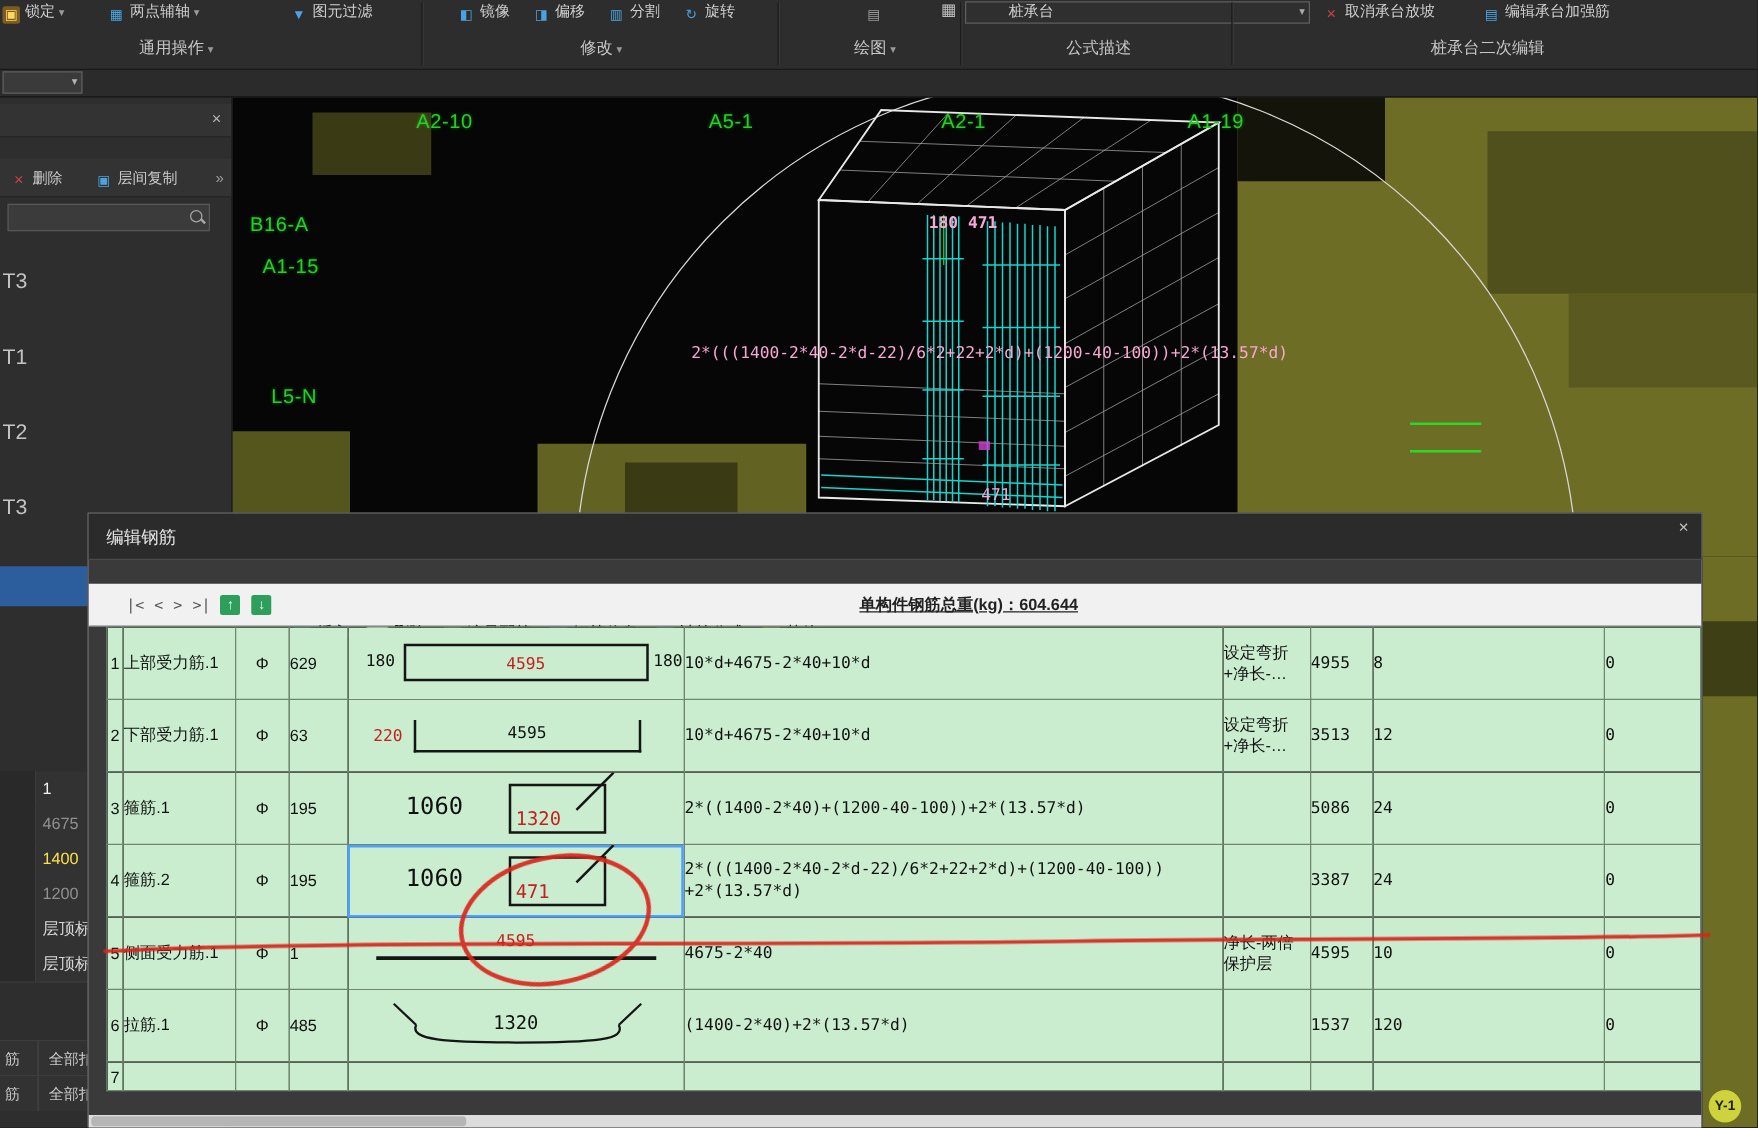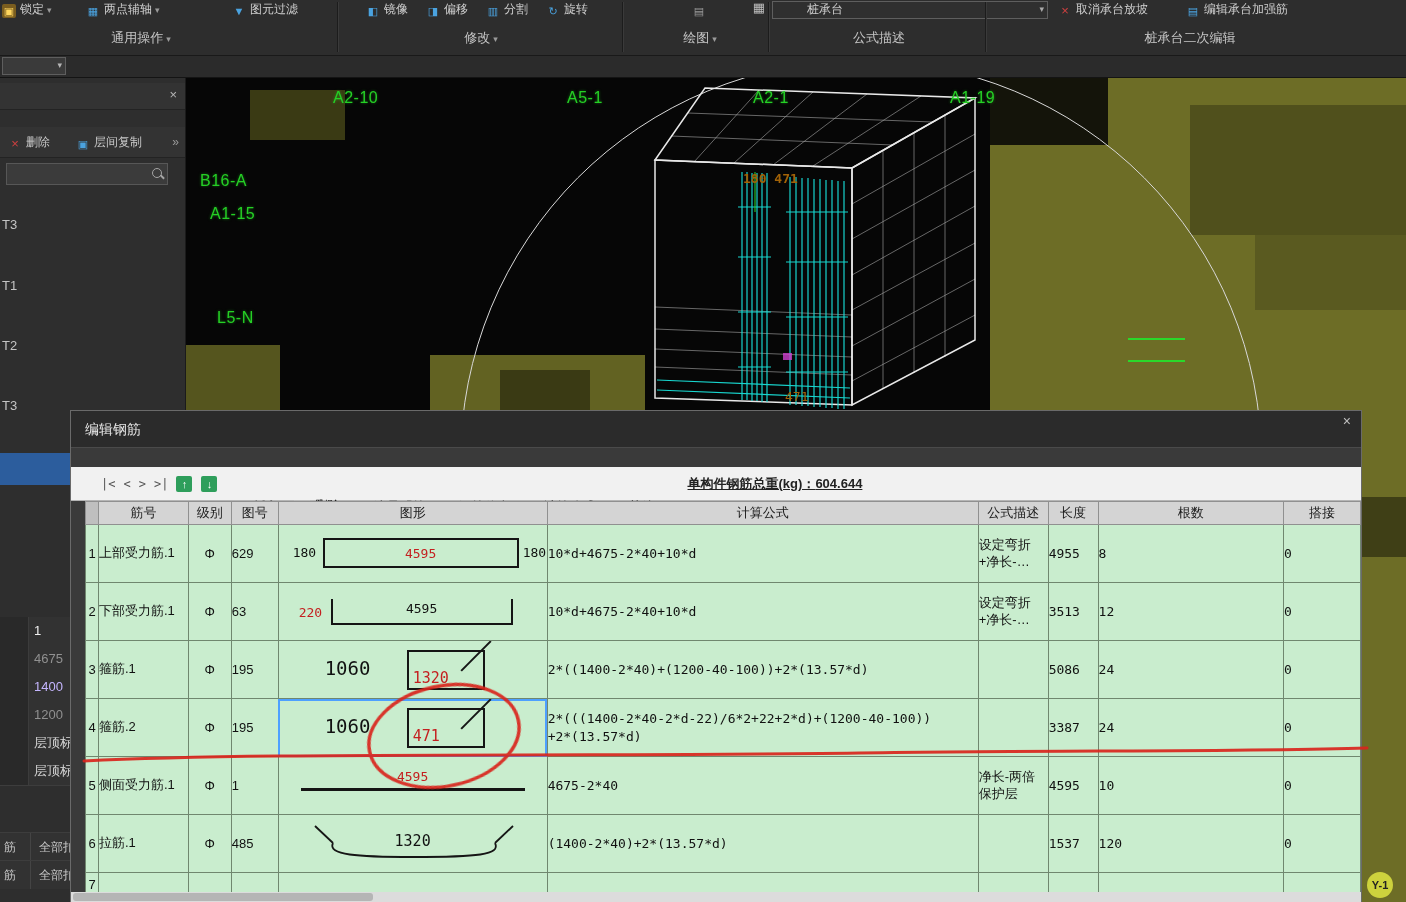--- a/index.html
+++ b/index.html
@@ -26,36 +26,36 @@
 
   
   #leftpanel{left:0;top:77px;width:185px;height:825px;background:#2e2e2e;border-right:1px solid #1b1b1b;z-index:5;}
   #lp-head{position:absolute;left:0;top:6px;width:185px;height:26px;background:#333;border-bottom:1px solid #232323;}
   #lp-close{position:absolute;right:8px;top:4px;color:#b5b5b5;font-size:13px;cursor:pointer;}
   #lp-actions{position:absolute;left:0;top:50px;width:185px;height:30px;background:#333;border-bottom:1px solid #232323;
               font-size:12px;color:#c9c9c9;line-height:30px;}
   #lp-search{position:absolute;left:6px;top:86px;width:160px;height:20px;background:#3b3b3b;border:1px solid #575757;}
   .mag{position:absolute;right:5px;top:4px;width:8px;height:8px;border:1.5px solid #a5a5a5;border-radius:50%;}
   .mag::after{content:"";position:absolute;left:7px;top:7px;width:5px;height:1.5px;background:#a5a5a5;transform:rotate(45deg);}
-  .lp-item{position:absolute;left:2px;height:20px;line-height:20px;font-size:13px;color:#c4c4c4;cursor:pointer;}
+  .lp-item{position:absolute;left:2px;height:20px;line-height:20px;font-size:17px;color:#c4c4c4;cursor:pointer;}
   #lp-selected{position:absolute;left:0;top:376px;width:185px;height:32px;background:#2c5d9d;cursor:pointer;}
   .lp-prop{position:absolute;left:0;width:185px;height:28px;background:#323232;border-bottom:1px solid #3d3d3d;}
   .lp-prop .band{position:absolute;left:0;top:0;width:28px;height:28px;background:#292929;border-right:1px solid #3c3c3c;}
   .lp-prop .val{position:absolute;left:34px;top:0;line-height:28px;font-size:13px;}
   .lp-bot{position:absolute;left:0;width:185px;height:28px;background:#323232;border-top:1px solid #3d3d3d;
           line-height:28px;font-size:12px;color:#c8c8c8;}
   .lp-bot .c1{position:absolute;left:4px;}
   .lp-bot .c2{position:absolute;left:30px;border-left:1px solid #444;padding-left:8px;}
 
   
   #viewport{left:185px;top:77px;width:1221px;height:825px;background:#060606;overflow:hidden;z-index:1;}
   .olive{position:absolute;}
   #big-circle{position:absolute;left:275px;top:-17px;width:800px;height:800px;border:1.5px solid #d8d8d8;border-radius:50%;}
   .vp-label{position:absolute;color:#25d025;font-size:16px;letter-spacing:.5px;text-shadow:0 0 3px rgba(40,220,40,.5);white-space:nowrap;}
-  .vp-green{position:absolute;color:#a16207;font-size:13px;white-space:nowrap;font-family:"DejaVu Sans Mono",monospace;}
+  .vp-green{position:absolute;color:#f9a8d4;font-size:13px;white-space:nowrap;font-family:"DejaVu Sans Mono",monospace;}
   #axis-bubble{position:absolute;left:1182px;top:795px;width:26px;height:26px;border-radius:50%;background:#cdd23d;
                color:#222;font-size:11px;font-weight:bold;text-align:center;line-height:26px;z-index:2;}
 
   
   #dialog{left:70px;top:410px;width:1292px;height:492px;background:#3a3a3a;border:1px solid #6a6a6a;z-index:10;box-sizing:border-box;}
   #dlg-title{position:absolute;left:0;top:0;width:100%;height:36px;background:#2b2b2b;border-bottom:1px solid #4a4a4a;cursor:move;}
   #dlg-title .t{margin-left:14px;line-height:36px;font-size:14px;color:#e8e8e8;}
   #dlg-close{position:absolute;right:10px;top:2px;color:#c0c0c0;font-size:14px;cursor:pointer;}
   #dlg-toolbar{position:absolute;left:0;top:56px;width:100%;height:34px;background:#f1f1f1;border-bottom:1px solid #b5b5b5;
                display:flex;align-items:center;padding-left:30px;box-sizing:border-box;gap:14px;font-size:13px;color:#222;}
@@ -155,21 +155,21 @@
   <div class="lp-prop" style="top:540px">
       <span class="band"></span>
       <span class="val" style="color:#f0f0f0">1</span>
     </div>
   <div class="lp-prop" style="top:568px">
       <span class="band"></span>
       <span class="val" style="color:#909090">4675</span>
     </div>
   <div class="lp-prop" style="top:596px">
       <span class="band"></span>
-      <span class="val" style="color:#c4b5fd">1400</span>
+      <span class="val" style="color:#fde047">1400</span>
     </div>
   <div class="lp-prop" style="top:624px">
       <span class="band"></span>
       <span class="val" style="color:#909090">1200</span>
     </div>
   <div class="lp-prop" style="top:652px">
       <span class="band"></span>
       <span class="val" style="color:#d8d8d8">层顶标</span>
     </div>
   <div class="lp-prop" style="top:680px">
@@ -267,20 +267,21 @@
   </svg>
 
   <div class="vp-label" style="left:148px;top:12px">A2-10</div>
   <div class="vp-label" style="left:382px;top:12px">A5-1</div>
   <div class="vp-label" style="left:568px;top:12px">A2-1</div>
   <div class="vp-label" style="left:765px;top:12px">A1-19</div>
   <div class="vp-label" style="left:15px;top:95px">B16-A</div>
   <div class="vp-label" style="left:25px;top:128px">A1-15</div>
   <div class="vp-label" style="left:32px;top:232px">L5-N</div>
 
+  <div class="vp-green" style="left:368px;top:198px">2*(((1400-2*40-2*d-22)/6*2+22+2*d)+(1200-40-100))+2*(13.57*d)</div>
   <div class="vp-green" style="left:558px;top:94px;font-weight:bold">180 471</div>
   <div class="vp-green" style="left:600px;top:312px">471</div>
 
   <div id="axis-bubble">Y-1</div>
 </div>
 
 <div id="dialog" class="abs">
   <div id="dlg-title">
     <span class="t">编辑钢筋</span>
     <span id="dlg-close">×</span>
@@ -309,32 +310,20 @@
         <col style="width:43px">
         <col style="width:47px">
       <col style="width:268px">
         <col style="width:432px">
         <col style="width:70px">
         <col style="width:50px">
       <col style="width:186px">
         <col style="width:77px">
     </colgroup>
     <tbody>
-        <tr style="height:22px">
-      <th style="background:#bfbfbf"></th>
-      <th>筋号</th>
-      <th>级别</th>
-      <th>图号</th>
-      <th>图形</th>
-      <th>计算公式</th>
-      <th>公式描述</th>
-      <th>长度</th>
-      <th>根数</th>
-      <th>搭接</th>
-    </tr>
 
     <tr style="height:57px">
       <td class="rownum">1</td>
       <td class="name">上部受力筋.1</td>
       <td class="grade">Φ</td>
       <td class="fig">629</td>
       <td class="shape">
         <div class="shape-wrap">
           <span class="dim" style="left:14px;top:20px">180</span>
           <div class="rect1"><span class="dim red" style="position:static">4595</span></div>

